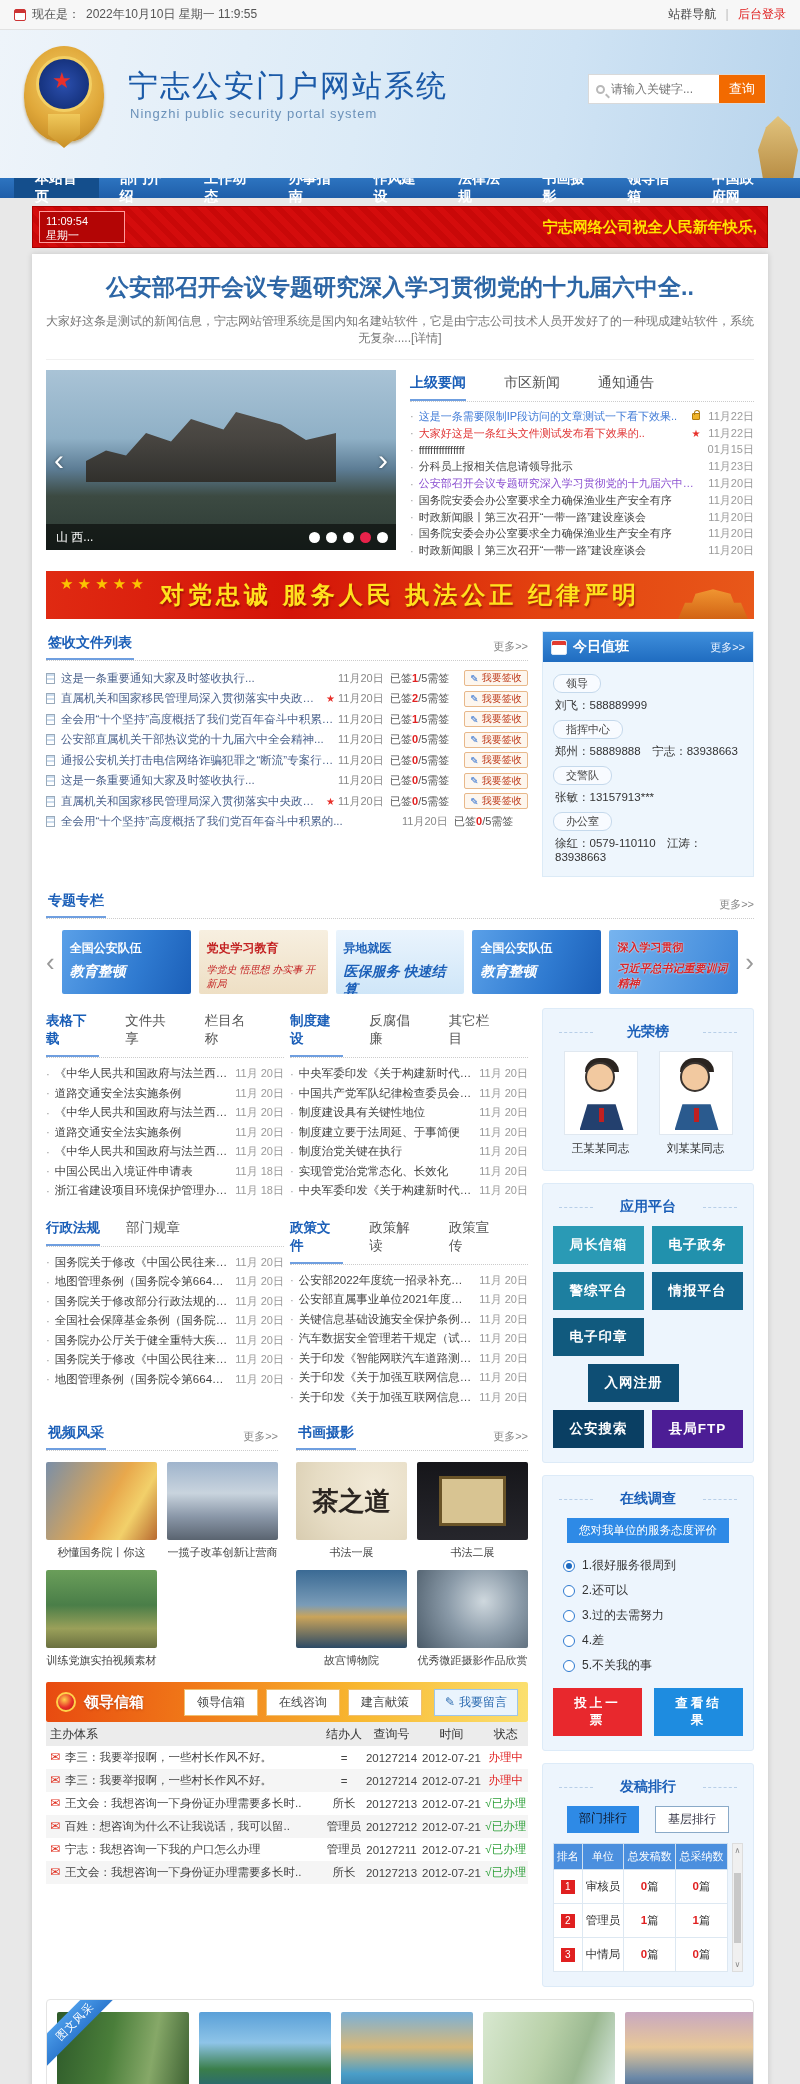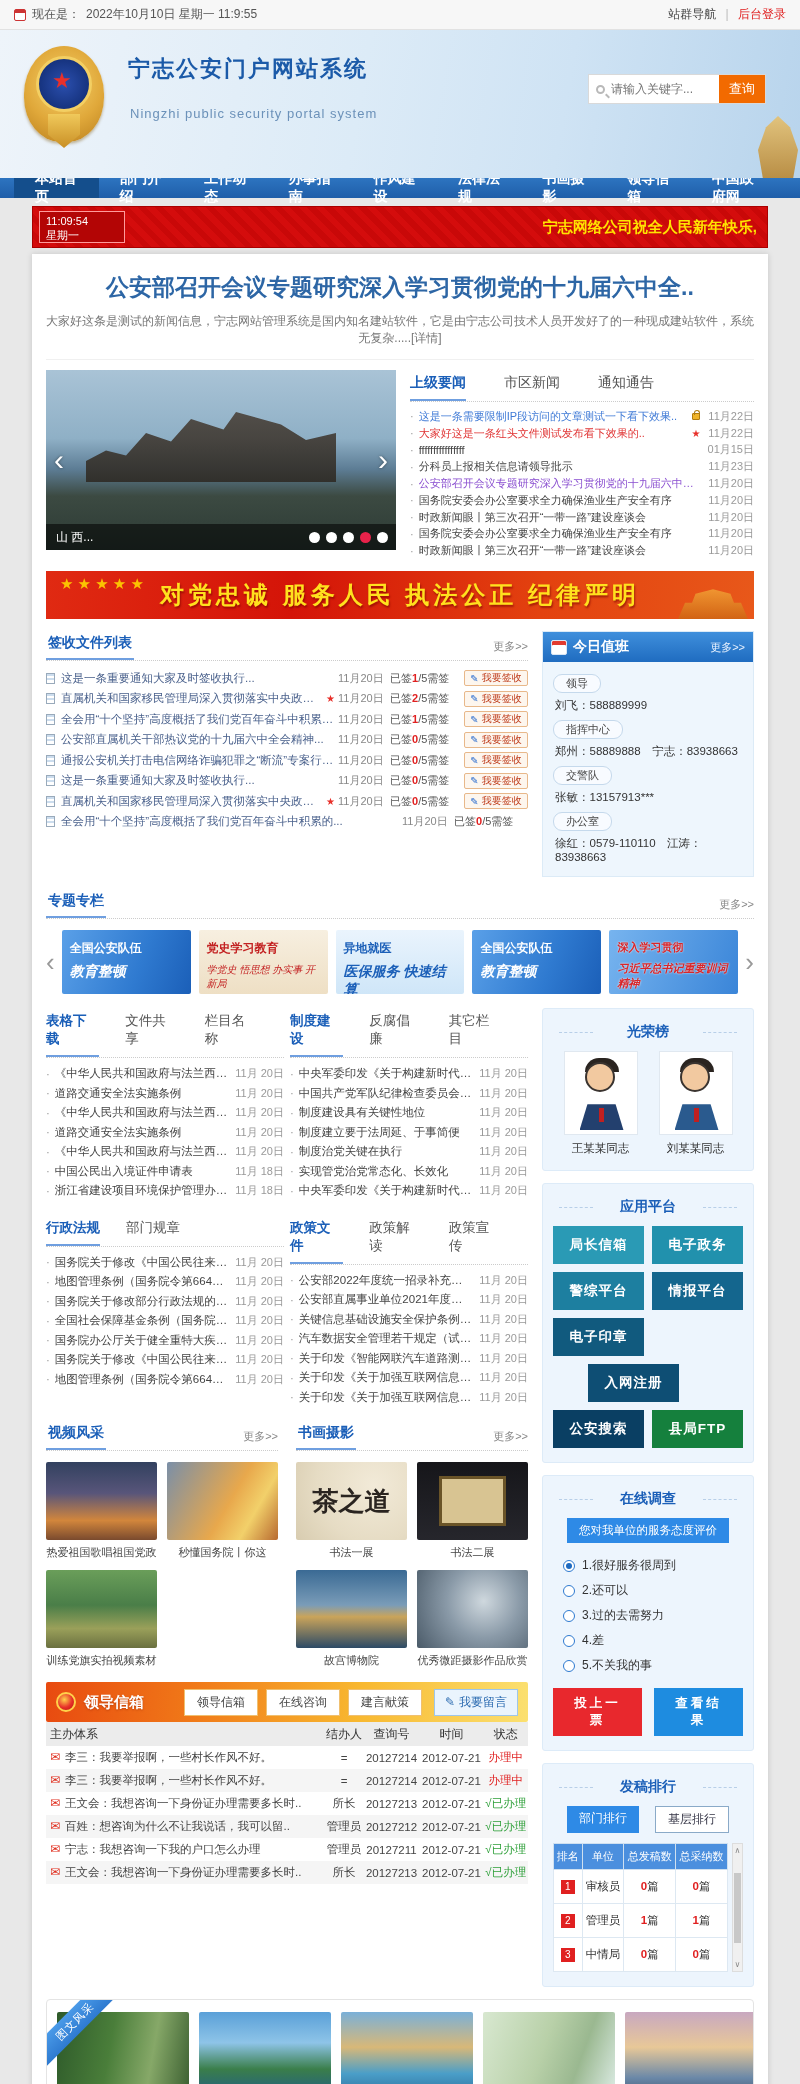--- a/index.html
+++ b/index.html
@@ -14,21 +14,21 @@
   .topbar .login { color:#e02020; }
   .topbar .sep { color:#bbb; margin:0 6px; }
 
   
   .header { height:148px; background:linear-gradient(100deg,#eef4fa 0%,#dcebf7 45%,#cfe3f4 70%,#b8d4ec 100%); position:relative; overflow:hidden; }
   .badge { position:absolute; left:22px; top:12px; width:84px; height:120px; }
   .badge .wreath { position:absolute; left:2px; top:4px; width:80px; height:96px; border-radius:50% 50% 46% 46%; background:radial-gradient(circle at 50% 40%, #f6d26b 0%, #e0a83a 55%, #b97f1d 100%); box-shadow:0 2px 3px rgba(120,80,0,.4); }
   .badge .disc { position:absolute; left:14px; top:14px; width:56px; height:56px; border-radius:50%; background:radial-gradient(circle,#2b4fae 0%,#16337f 70%); border:3px solid #f3cf63; }
   .badge .star { position:absolute; left:30px; top:26px; font-size:22px; color:#e8302a; }
   .badge .shield { position:absolute; left:26px; top:72px; width:32px; height:34px; background:linear-gradient(#f0c95b,#c98f25); clip-path:polygon(0 0,100% 0,100% 60%,50% 100%,0 60%); }
-  .h-title { position:absolute; left:128px; top:24px; font-size:22px; font-weight:bold; color:#1b5aa8; letter-spacing:2px; }
+  .h-title { position:absolute; left:128px; top:36px; font-size:30px; font-weight:normal; color:#1b5aa8; letter-spacing:2px; }
   .h-sub { position:absolute; left:130px; top:76px; font-size:13px; color:#6b91b9; letter-spacing:1px; }
   .search { position:absolute; left:588px; top:44px; width:178px; height:30px; display:flex; border:1px solid #d9d9d9; background:#fff; }
   .search .mag { width:22px; display:flex; align-items:center; justify-content:center; }
   .mag i { width:9px; height:9px; border:2px solid #b9b9b9; border-radius:50%; position:relative; display:block; }
   .mag i::after { content:""; position:absolute; width:5px; height:2px; background:#b9b9b9; transform:rotate(45deg); left:7px; top:8px; }
   .search input { flex:1; border:0; outline:none; font-size:12px; color:#999; min-width:0; }
   .search .btn { width:46px; background:#f26a00; color:#fff; font-size:13px; border:0; cursor:pointer; }
   .lion { position:absolute; right:2px; bottom:0; width:40px; height:62px; background:linear-gradient(#e8c06a,#b98228); clip-path:polygon(50% 0,80% 18%,100% 55%,88% 100%,12% 100%,0 55%,20% 18%); opacity:.85; }
 
   
@@ -189,21 +189,21 @@
   .survey .q { background:#2e8ae6; color:#fff; font-size:11.5px; text-align:center; padding:5px 6px; margin:0 14px 10px; }
   .opt { display:flex; align-items:center; gap:7px; font-size:12px; color:#333; padding:4px 2px 4px 10px; cursor:pointer; }
   .radio { width:12px; height:12px; border:1px solid #2e7ad0; border-radius:50%; background:#fff; position:relative; flex:none; }
   .radio.checked::after { content:""; position:absolute; inset:2px; border-radius:50%; background:#1e6ac0; }
   .sv-btns { display:flex; justify-content:center; gap:12px; margin-top:10px; }
   .sv-btns .b { color:#fff; font-size:12.5px; font-weight:bold; padding:7px 14px; letter-spacing:3px; cursor:pointer; border:0; }
   .sv-btns .vote { background:#e8282d; } .sv-btns .view { background:#1e8ce0; }
 
   .rank-tabs { display:flex; justify-content:space-between; padding:0 14px 10px; }
   .rank-tab { font-size:12px; padding:4px 12px; cursor:pointer; }
-  .rank-tab.active { background:#2e8ae6; color:#ffffff; }
+  .rank-tab.active { background:#2e8ae6; color:#0f172a; }
   .rank-tab.ghost { background:#fff; border:1px solid #8aaac8; color:#334; }
   .rank-wrap { display:flex; gap:4px; }
   .rtable { flex:1; border-collapse:collapse; font-size:11.5px; background:#fff; }
   .rtable th { background:#4b8fde; color:#fff; font-weight:normal; padding:5px 2px; border:1px solid #cfe0f0; font-size:11px; }
   .rtable td { border:1px solid #dde8f2; text-align:center; padding:9px 2px; color:#333; }
   .rtable .badge-n { display:inline-block; background:#e02020; color:#fff; width:14px; height:14px; line-height:14px; font-size:10px; }
   .rtable .num { color:#e02020; font-weight:bold; }
   .rscroll { width:11px; background:#f0f0f0; border:1px solid #ddd; display:flex; flex-direction:column; justify-content:space-between; align-items:center; color:#888; font-size:8px; padding:2px 0; }
   .rscroll .bar { width:7px; flex:0 0 70px; background:#c8c8c8; margin:2px 0; }
 
@@ -754,30 +754,30 @@
       </div>
 
       <div class="galrow">
         <div class="gal">
           <div class="sec-head">
             <span class="st">视频风采</span>
             <a href="#" class="more">更多&gt;&gt;</a>
           </div>
           <div class="thumbs">
 
-              <div class="th">
-                <div class="img g1"></div>
-                <div class="cap">热爱祖国歌唱祖国党政</div>
-              </div>
 
               <div class="th">
                 <div class="img g2"></div>
                 <div class="cap">秒懂国务院丨你这</div>
               </div>
 
+              <div class="th">
+                <div class="img g3"></div>
+                <div class="cap">一揽子改革创新让营商</div>
+              </div>
 
               <div class="th">
                 <div class="img g4"></div>
                 <div class="cap">训练党旗实拍视频素材</div>
               </div>
             </div>
         </div>
         <div class="gal">
           <div class="sec-head">
             <span class="st">书画摄影</span>
@@ -918,21 +918,21 @@
         <div class="p-title">应用平台</div>
         <div class="appgrid">
 
         <button class="appbtn" style="background: rgb(42, 154, 181);">局长信箱</button>
               <button class="appbtn" style="background: rgb(33, 145, 173);">电子政务</button>
               <button class="appbtn" style="background: rgb(29, 127, 160);">警综平台</button>
               <button class="appbtn" style="background: rgb(20, 102, 142);">情报平台</button>
               <button class="appbtn" style="background: rgb(17, 90, 126);">电子印章</button>
               <button class="appbtn" style="background: rgb(14, 78, 116); margin-left: 35px;">入网注册</button>
               <button class="appbtn" style="background: rgb(10, 63, 99);">公安搜索</button>
-              <button class="appbtn" style="background: #15803d;">县局FTP</button>
+              <button class="appbtn" style="background: #4c1d95;">县局FTP</button>
             </div>
       </div>
 
       <div class="panel survey">
         <div class="p-title">在线调查</div>
         <div class="q">您对我单位的服务态度评价</div>
         <div>
 
             <div class="opt">
               <span class="radio checked"></span>

